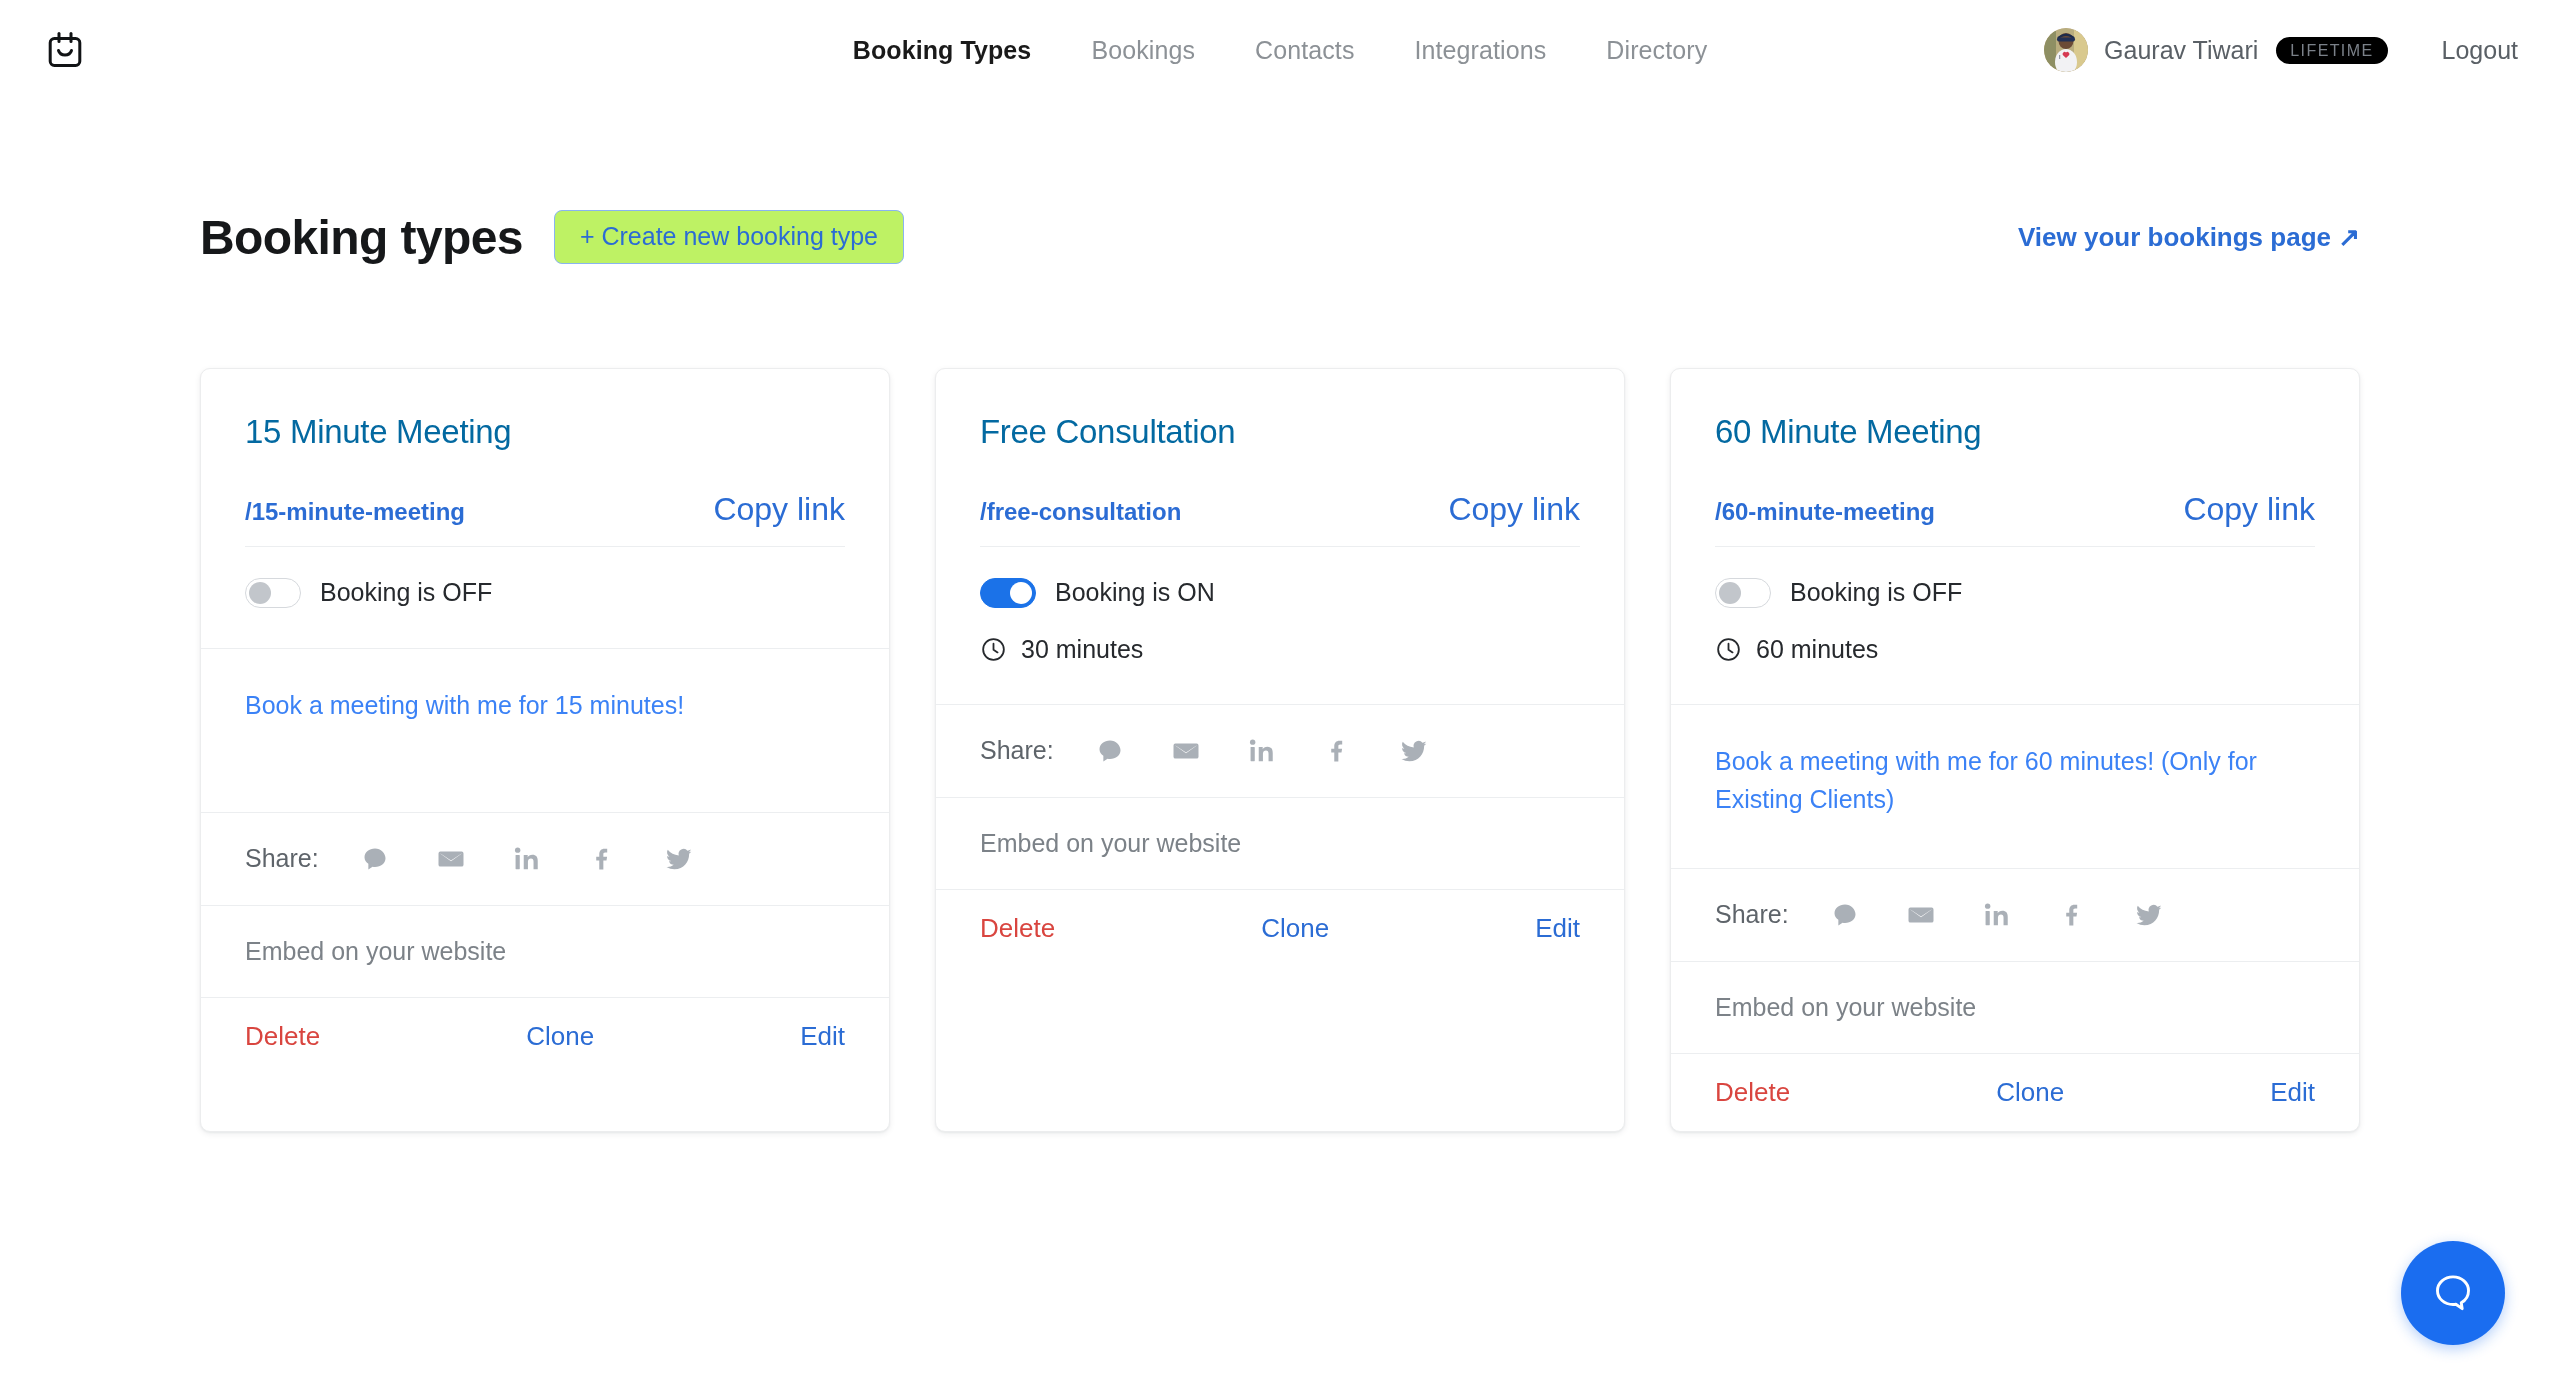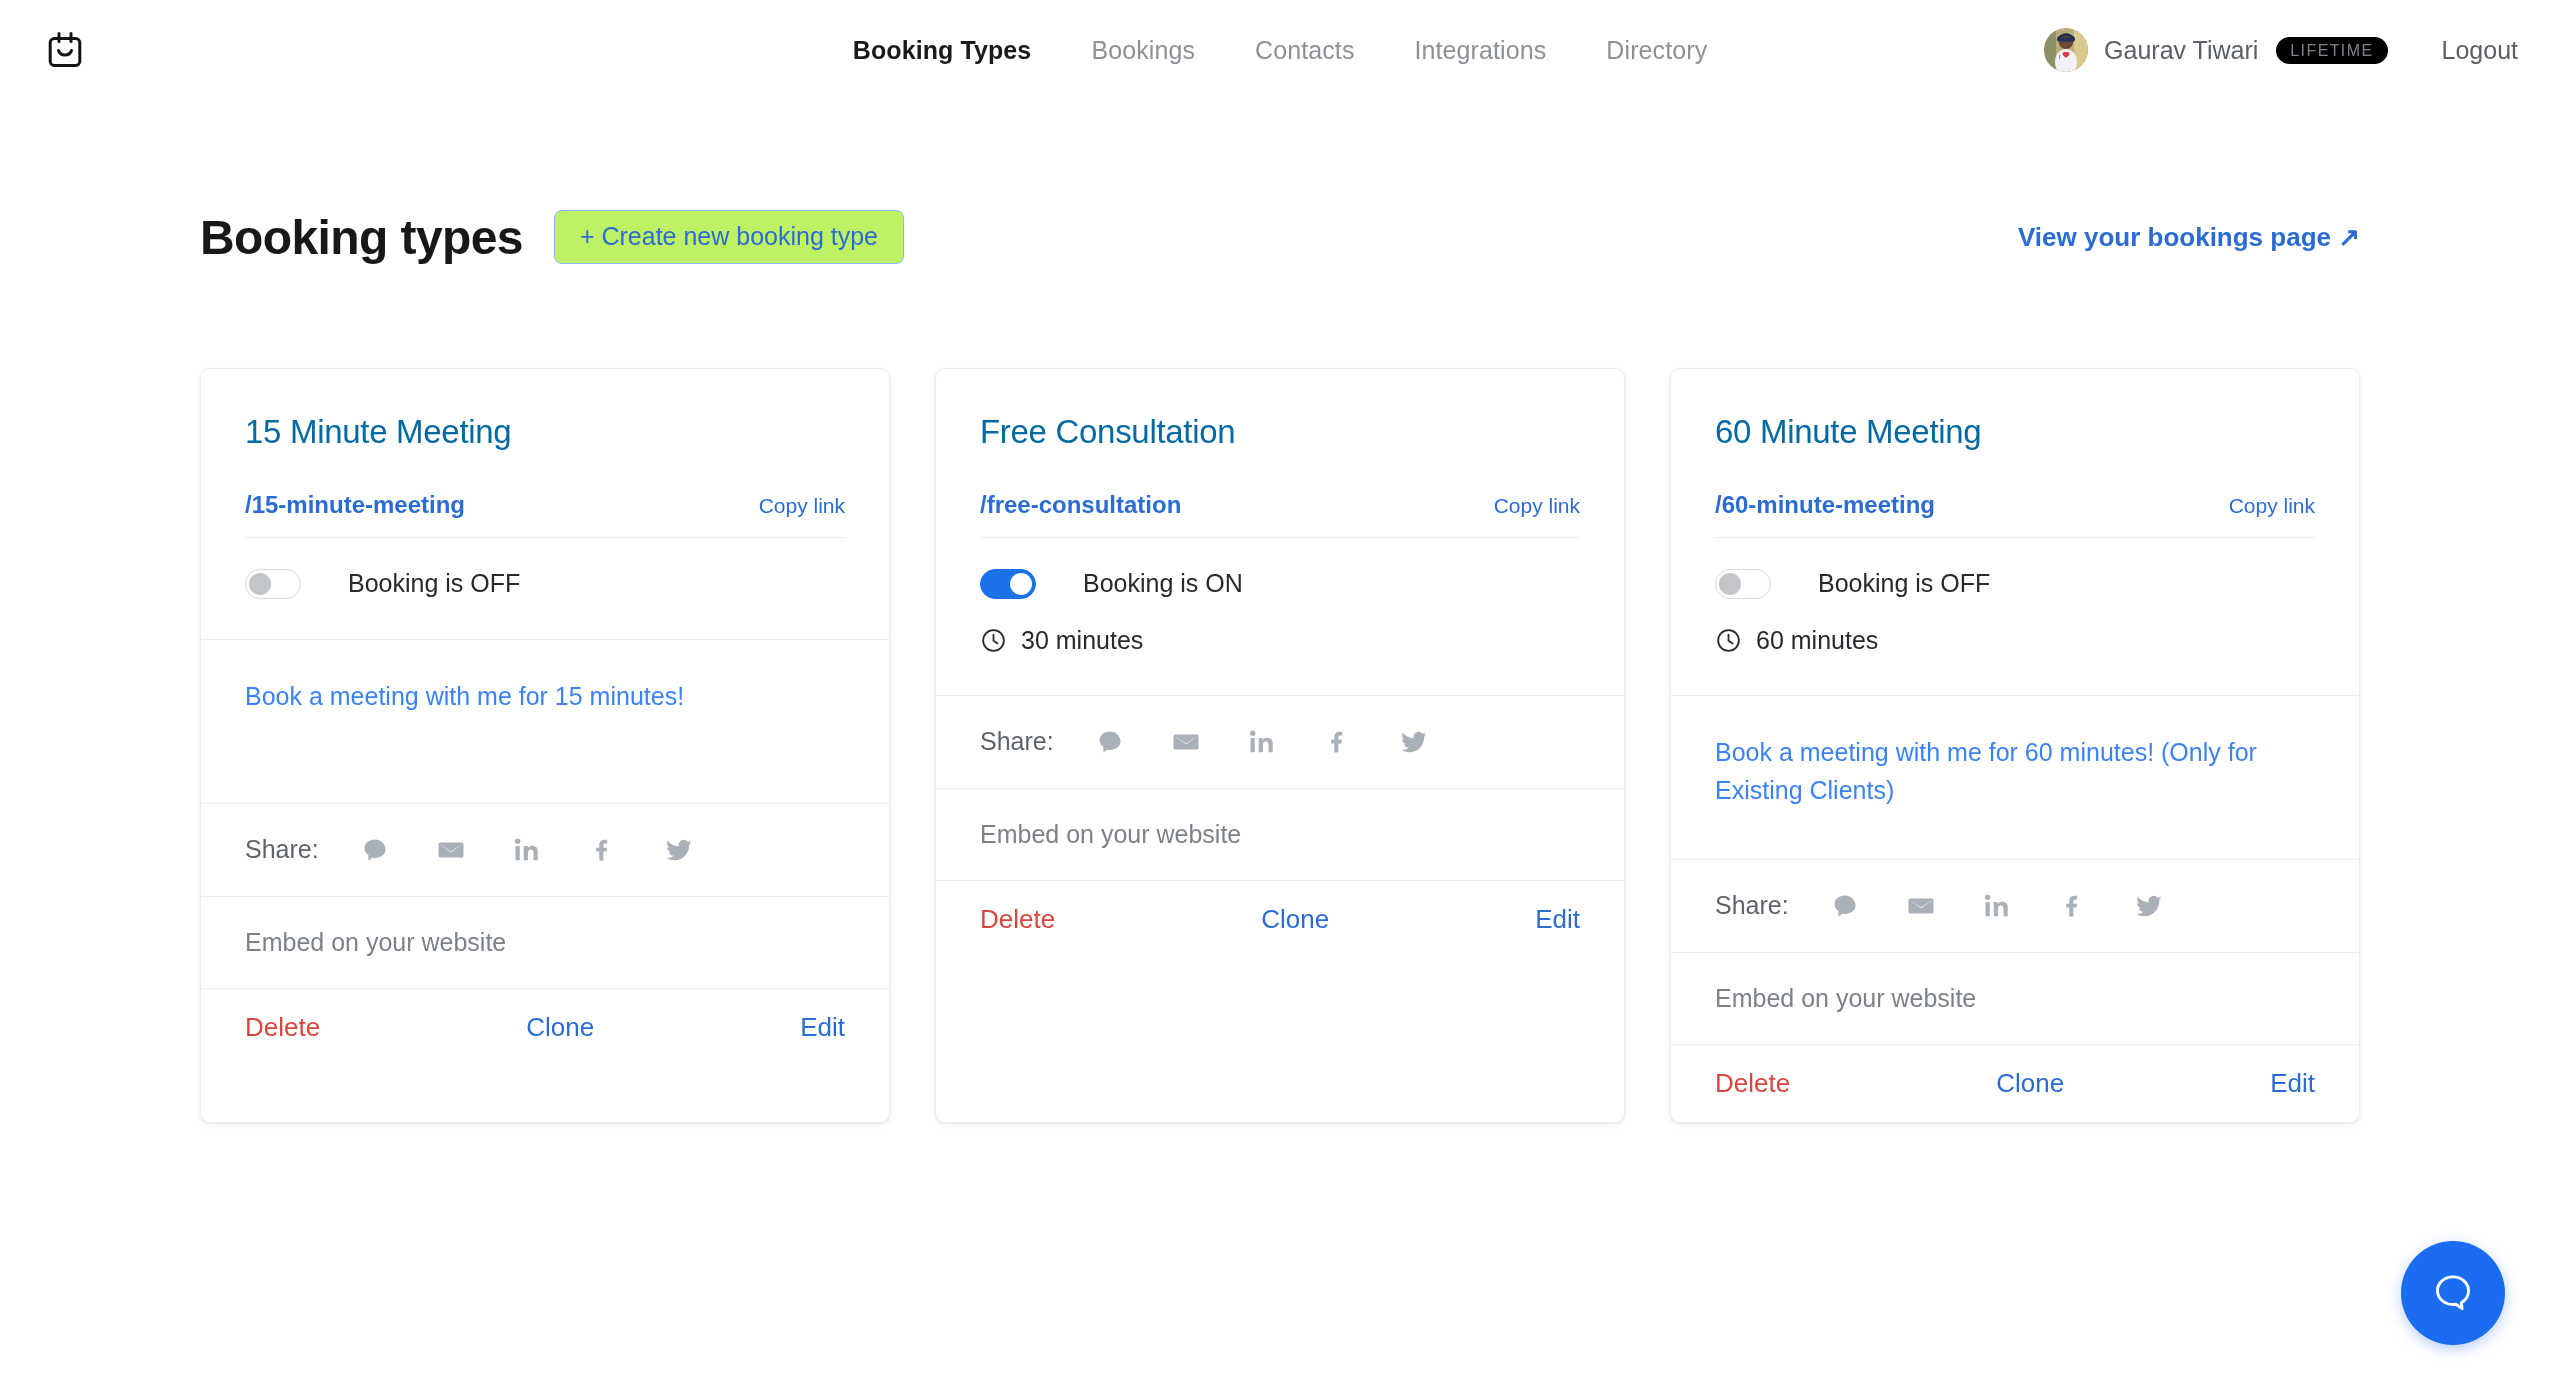--- a/index.html
+++ b/index.html
@@ -164,21 +164,21 @@
     padding-bottom: 18px;
   }
   .slug {
     font-size: 24px;
     font-weight: 700;
     color: #2b6cd4;
     cursor: pointer;
     text-decoration: none;
   }
   .copy-link {
-    font-size: 21px;
+    font-size: 32px;
     color: #2b6cd4;
     cursor: pointer;
     text-decoration: none;
   }
   .toggle-row {
     margin-top: 31px;
     display: flex;
     align-items: center;
     gap: 19px;
   }
@@ -203,21 +203,20 @@
     background: #1b72e8;
     border-color: #1b72e8;
   }
   .switch.on .knob {
     left: auto; right: 3px;
     background: #ffffff;
   }
   .toggle-label {
     font-size: 25px;
     color: #26292d;
-    margin-left: 28px;
   }
   .duration-row {
     margin-top: 27px;
     display: flex;
     align-items: center;
     gap: 14px;
   }
   .duration-text {
     font-size: 25px;
     color: #26292d;

